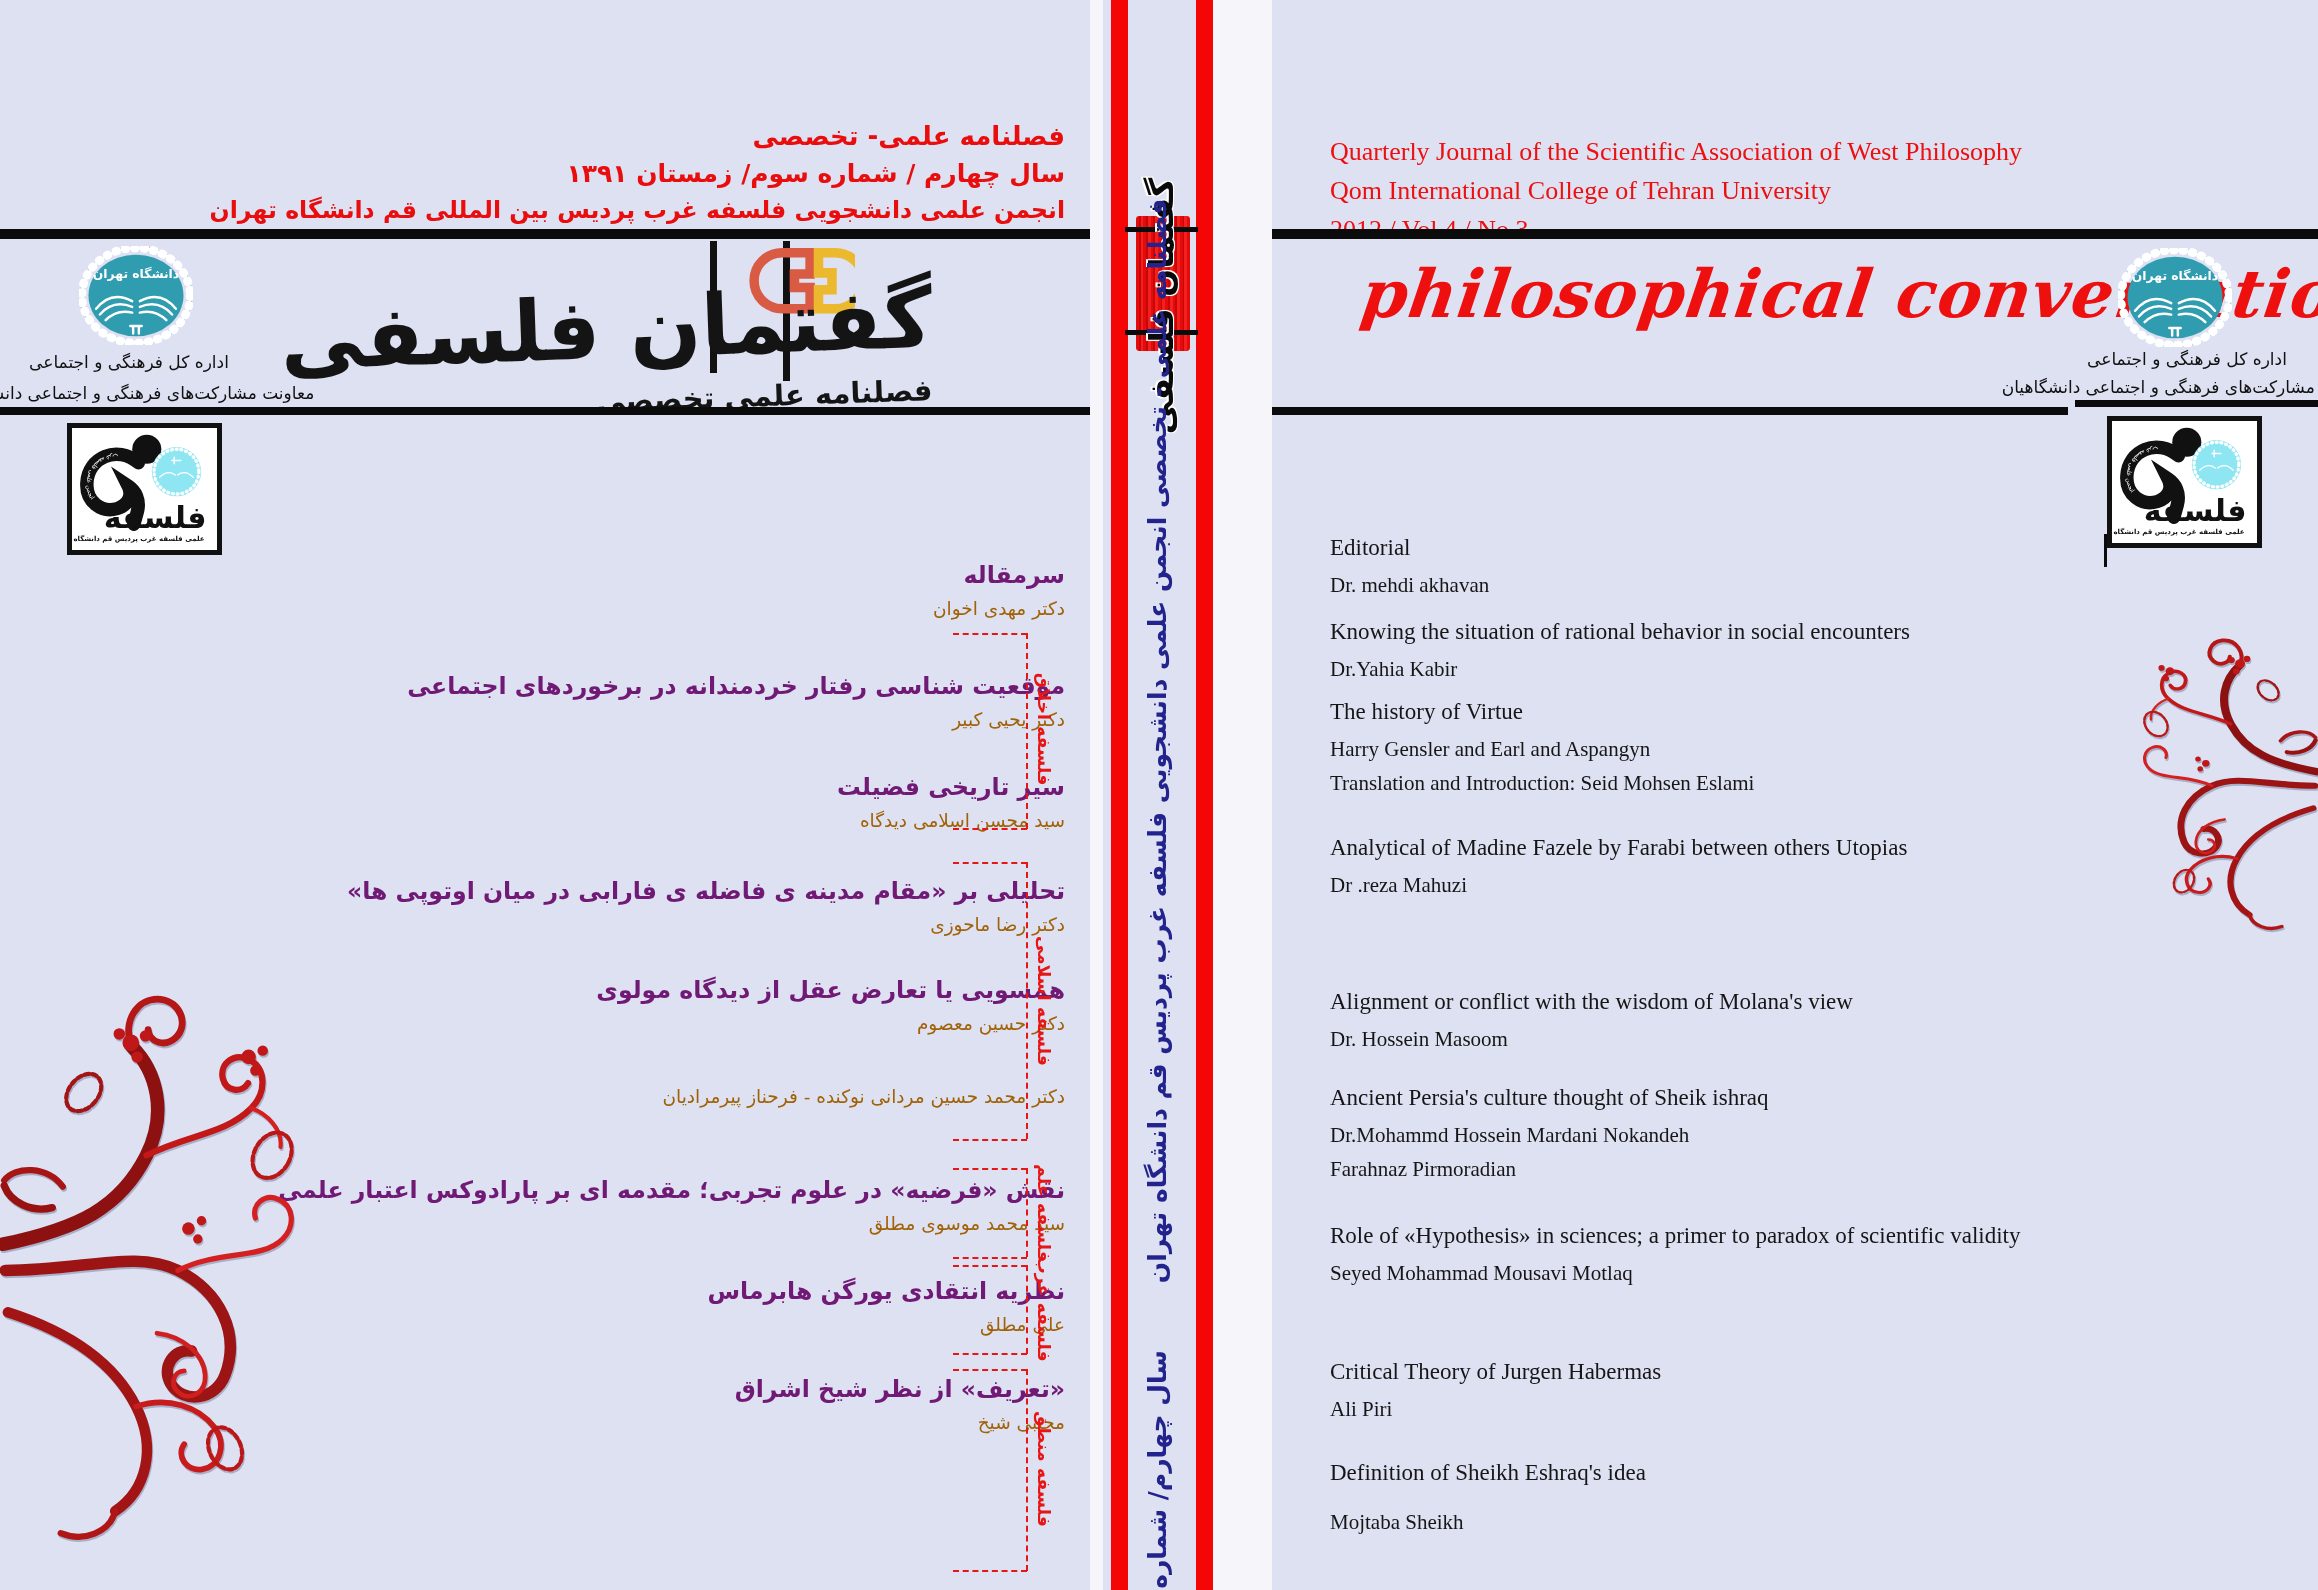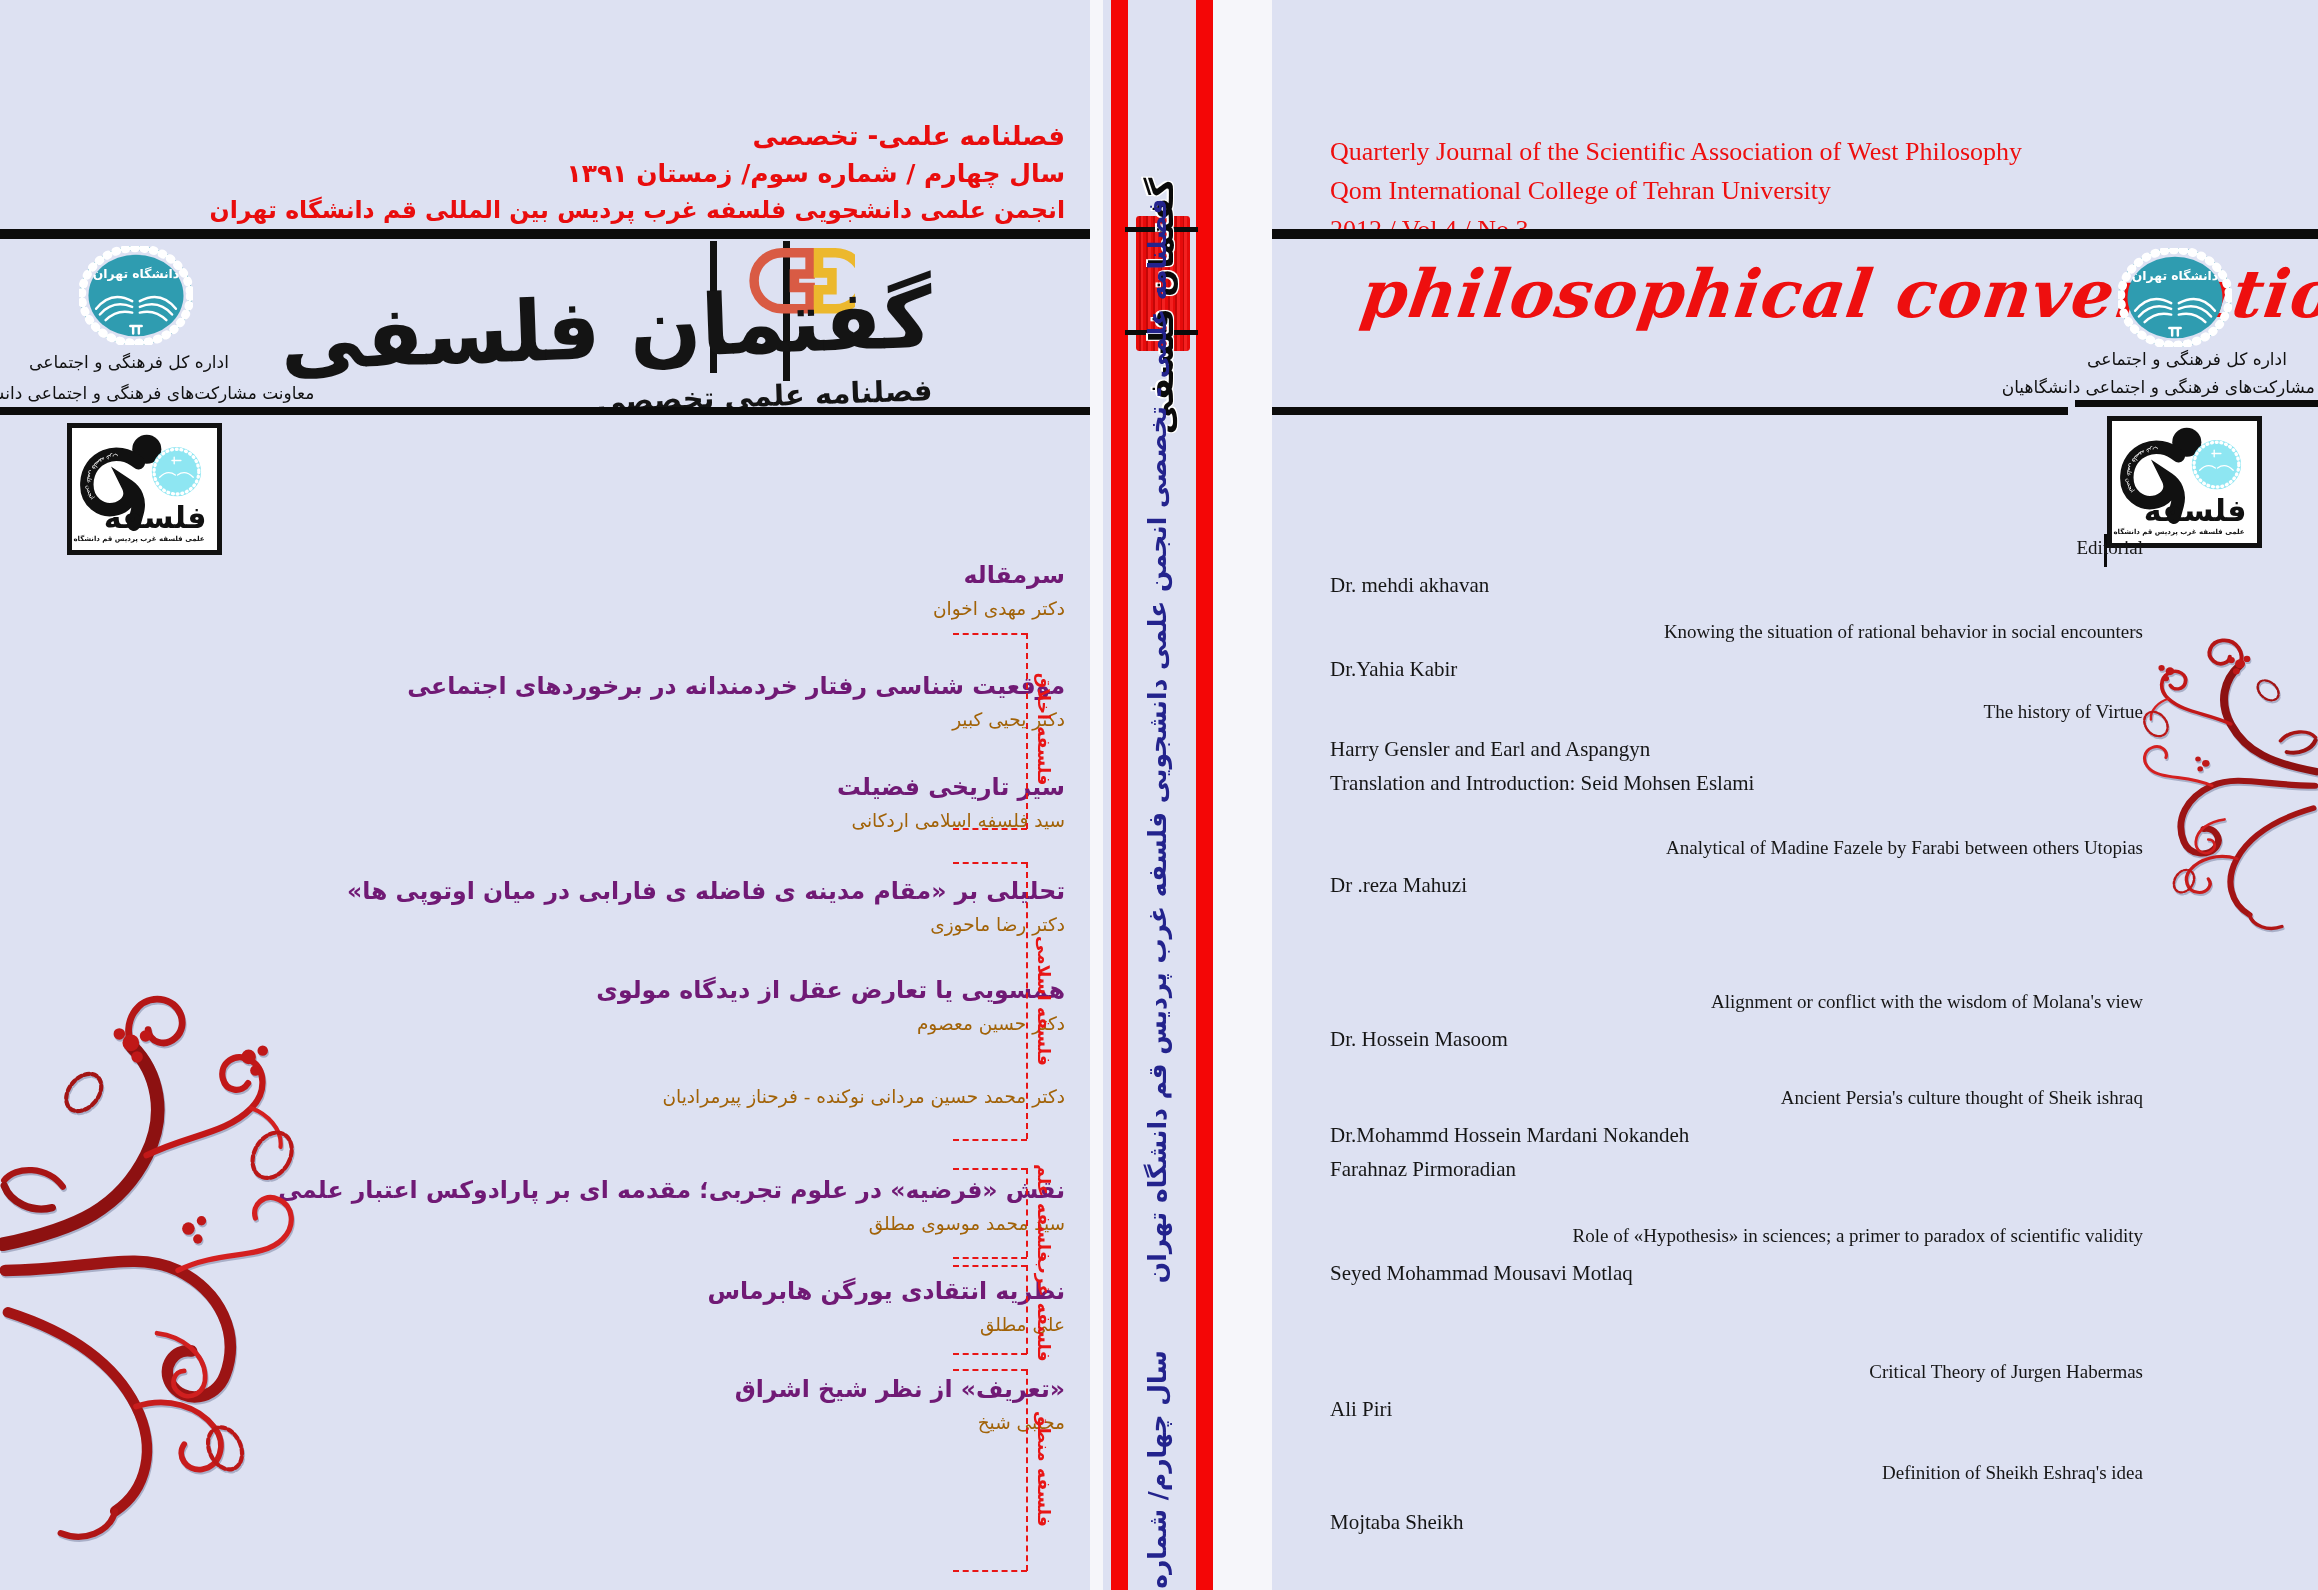--- a/index.html
+++ b/index.html
@@ -42,21 +42,21 @@
      white-space:nowrap;direction:rtl;color:#23238d;font-weight:bold;font-size:25px;}
   #spine-text .gap{display:inline-block;width:67px;}
   
   #back{left:1272px;top:0;width:1047px;height:1590px;}
   .en-red{color:#ee0f0f;font-family:"Liberation Serif",serif;white-space:nowrap;}
   #back-header{left:58px;top:132px;}
   #back-header div{font-size:26px;line-height:39px;}
   #script-title{left:90px;top:255px;font-size:66px;color:#ee0f0f;font-weight:bold;font-style:italic;
      font-family:"DejaVu Serif",serif;transform:skewX(-8deg);white-space:nowrap;letter-spacing:1.1px;}
   .eitem{left:58px;width:813px;font-family:"Liberation Serif",serif;color:#161616;}
-  .eitem .t{font-size:19px;line-height:35px;text-align:right;}
+  .eitem .t{font-size:23px;line-height:35px;}
   .eitem .a{font-size:21px;line-height:29px;margin-top:5.6px;}
   
   .org{font-size:17px;color:#111;direction:rtl;text-align:center;width:426px;white-space:nowrap;}
   .falsafe-box{width:145px;background:#fff;border:5px solid #111;}
   
   .orn{filter:drop-shadow(1.7px 2.2px 0.6px rgba(125,135,165,.55));}
 </style>
 </head>
 <body>
 
@@ -162,21 +162,21 @@
   <div class="abs fitem" style="top:561px">
     <div class="t">سرمقاله</div>
     <div class="a">دکتر مهدی اخوان</div>
   </div>
   <div class="abs fitem" style="top:672px">
     <div class="t">موقعیت شناسی رفتار خردمندانه در برخوردهای اجتماعی</div>
     <div class="a">دکتر یحیی کبیر</div>
   </div>
   <div class="abs fitem" style="top:773px">
     <div class="t">سیر تاریخی فضیلت</div>
-    <div class="a">سید فلسفه اسلامی اردکانی</div>
+    <div class="a">سید محسن اسلامی دیدگاه</div>
   </div>
   <div class="abs fitem" style="top:877px">
     <div class="t">تحلیلی بر «مقام مدینه ی فاضله ی فارابی در میان اوتوپی ها»</div>
     <div class="a">دکتر رضا ماحوزی</div>
   </div>
   <div class="abs fitem" style="top:976px">
     <div class="t">همسویی یا تعارض عقل از دیدگاه مولوی</div>
     <div class="a">دکتر حسین معصوم</div>
   </div>
   <div class="abs fitem" style="top:1077px">

